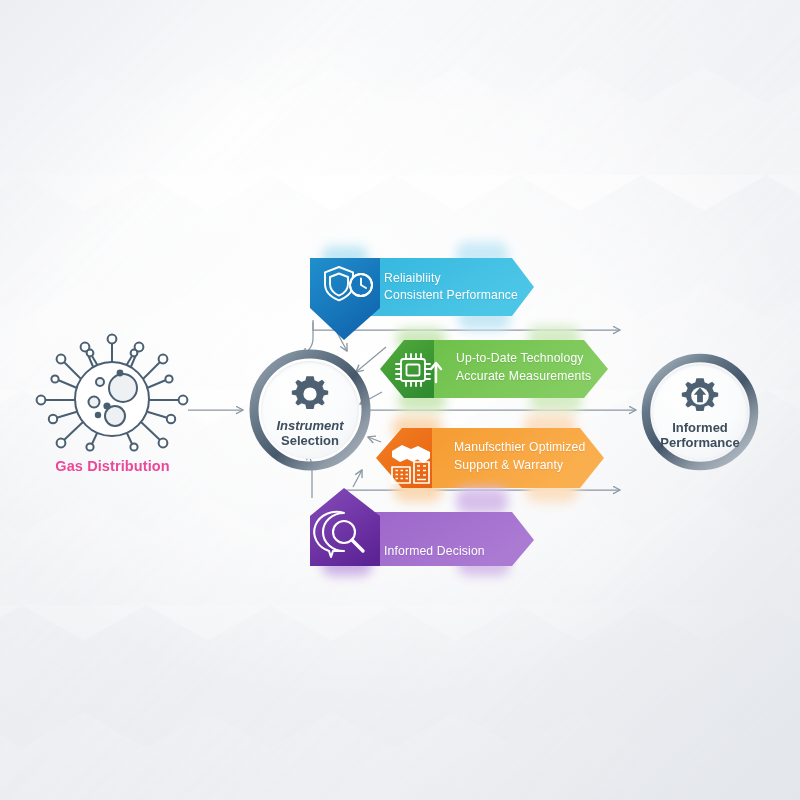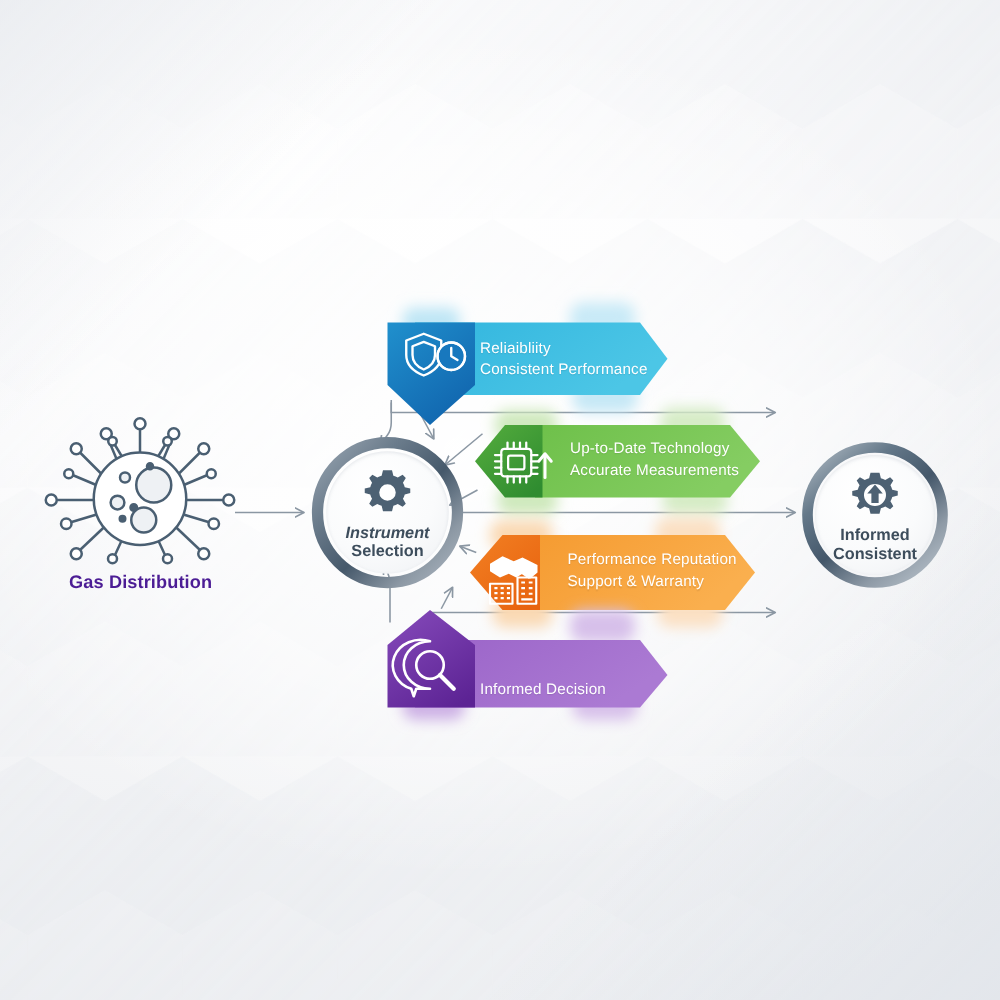--- a/index.html
+++ b/index.html
@@ -34,21 +34,21 @@
   }
 
   
   .abs{position:absolute;}
   svg{display:block;overflow:visible;}
 
   
   #node-source{left:20px;top:330px;width:185px;height:165px;}
   #node-source .label{
     position:absolute;left:0;right:0;top:128px;text-align:center;
-    font-size:14.5px;font-weight:700;color:#4c1d95;letter-spacing:.1px;
+    font-size:14.5px;font-weight:700;color:#ec4899;letter-spacing:.1px;
   }
 
   
   .circle-node{position:absolute;}
   .circle-node .ring{
     position:absolute;inset:0;border-radius:50%;
   }
   .circle-node .inner{
     position:absolute;border-radius:50%;
     background:radial-gradient(circle at 38% 30%, #ffffff 0%, #fafbfc 55%, #eef0f3 100%);
@@ -220,21 +220,21 @@
         </linearGradient>
       </defs>
       <circle cx="60" cy="60" r="54" fill="none" stroke="url(#ringR)" stroke-width="8.5"></circle>
     </svg>
     <div class="inner" style="left:12px;top:12px;right:12px;bottom:12px;"></div>
     <svg class="abs" style="left:40px;top:24px;" width="40" height="40" viewBox="0 0 40 40">
       <path fill="#4d6173" d="M20 2.2 l3.6 0 1.1 4.4 a14 14 0 0 1 3.5 1.45 l3.9-2.3 2.55 2.55 -2.3 3.9 a14 14 0 0 1 1.45 3.5 l4.4 1.1 0 3.6 -4.4 1.1 a14 14 0 0 1 -1.45 3.5 l2.3 3.9 -2.55 2.55 -3.9-2.3 a14 14 0 0 1 -3.5 1.45 l-1.1 4.4 -3.6 0 -3.6 0 -1.1-4.4 a14 14 0 0 1 -3.5-1.45 l-3.9 2.3 -2.55-2.55 2.3-3.9 a14 14 0 0 1 -1.45-3.5 l-4.4-1.1 0-3.6 4.4-1.1 a14 14 0 0 1 1.45-3.5 l-2.3-3.9 2.55-2.55 3.9 2.3 a14 14 0 0 1 3.5-1.45 l1.1-4.4 z M20 11.2 a8.8 8.8 0 1 0 0 17.6 a8.8 8.8 0 0 0 0-17.6 z"></path>
       <path fill="#4d6173" d="M20 11.6 l6.2 7.1 -3.3 0 0 7.6 -5.8 0 0-7.6 -3.3 0 z"></path>
     </svg>
     <div class="ctext" style="top:68px;">Informed</div>
-    <div class="ctext" style="top:83px;">Consistent</div>
+    <div class="ctext" style="top:83px;">Performance</div>
   </div>
 
   <div id="bar-technology" class="bar">
     <svg width="232" height="66" viewBox="0 0 232 66">
       <defs>
         <linearGradient id="g2body" x1="0" y1="0" x2="1" y2="0.4">
           <stop offset="0%" stop-color="#6ec04a"></stop>
             <stop offset="100%" stop-color="#85cd62"></stop>
         </linearGradient>
         <linearGradient id="g2head" x1="0" y1="0" x2="0.8" y2="1">
@@ -336,21 +336,21 @@
       </g>
       <g fill="none" stroke="#ffffff" stroke-width="1.7" stroke-linejoin="round">
         <rect x="6" y="33" width="18" height="16"></rect>
         <path d="M9.5,36.5 L12,36.5 M14.5,36.5 L17,36.5 M19.5,36.5 L22,36.5"></path>
         <path d="M9.5,40.5 L12,40.5 M14.5,40.5 L17,40.5 M19.5,40.5 L22,40.5"></path>
         <path d="M9.5,44.5 L12,44.5 M14.5,44.5 L17,44.5 M19.5,44.5 L22,44.5"></path>
         <rect x="28" y="28" width="15" height="21"></rect>
         <path d="M31,32 L34,32 M37,32 L40,32 M31,36.5 L34,36.5 M37,36.5 L40,36.5 M31,41 L34,41 M37,41 L40,41 M31,45.5 L40,45.5"></path>
       </g>
     </svg>
-    <div class="btext" style="left:80px;top:15px;">Performance Reputation</div>
+    <div class="btext" style="left:80px;top:15px;">Manufscthier Optimized</div>
     <div class="btext" style="left:80px;top:33px;">Support &amp; Warranty</div>
   </div>
 
   <div id="bar-research" class="bar">
     <svg width="232" height="70" viewBox="0 0 232 70">
       <defs>
         <linearGradient id="g4body" x1="0" y1="0" x2="1" y2="0.4">
           <stop offset="0%" stop-color="#9a63c8"></stop>
             <stop offset="100%" stop-color="#ab7ad3"></stop>
         </linearGradient>

